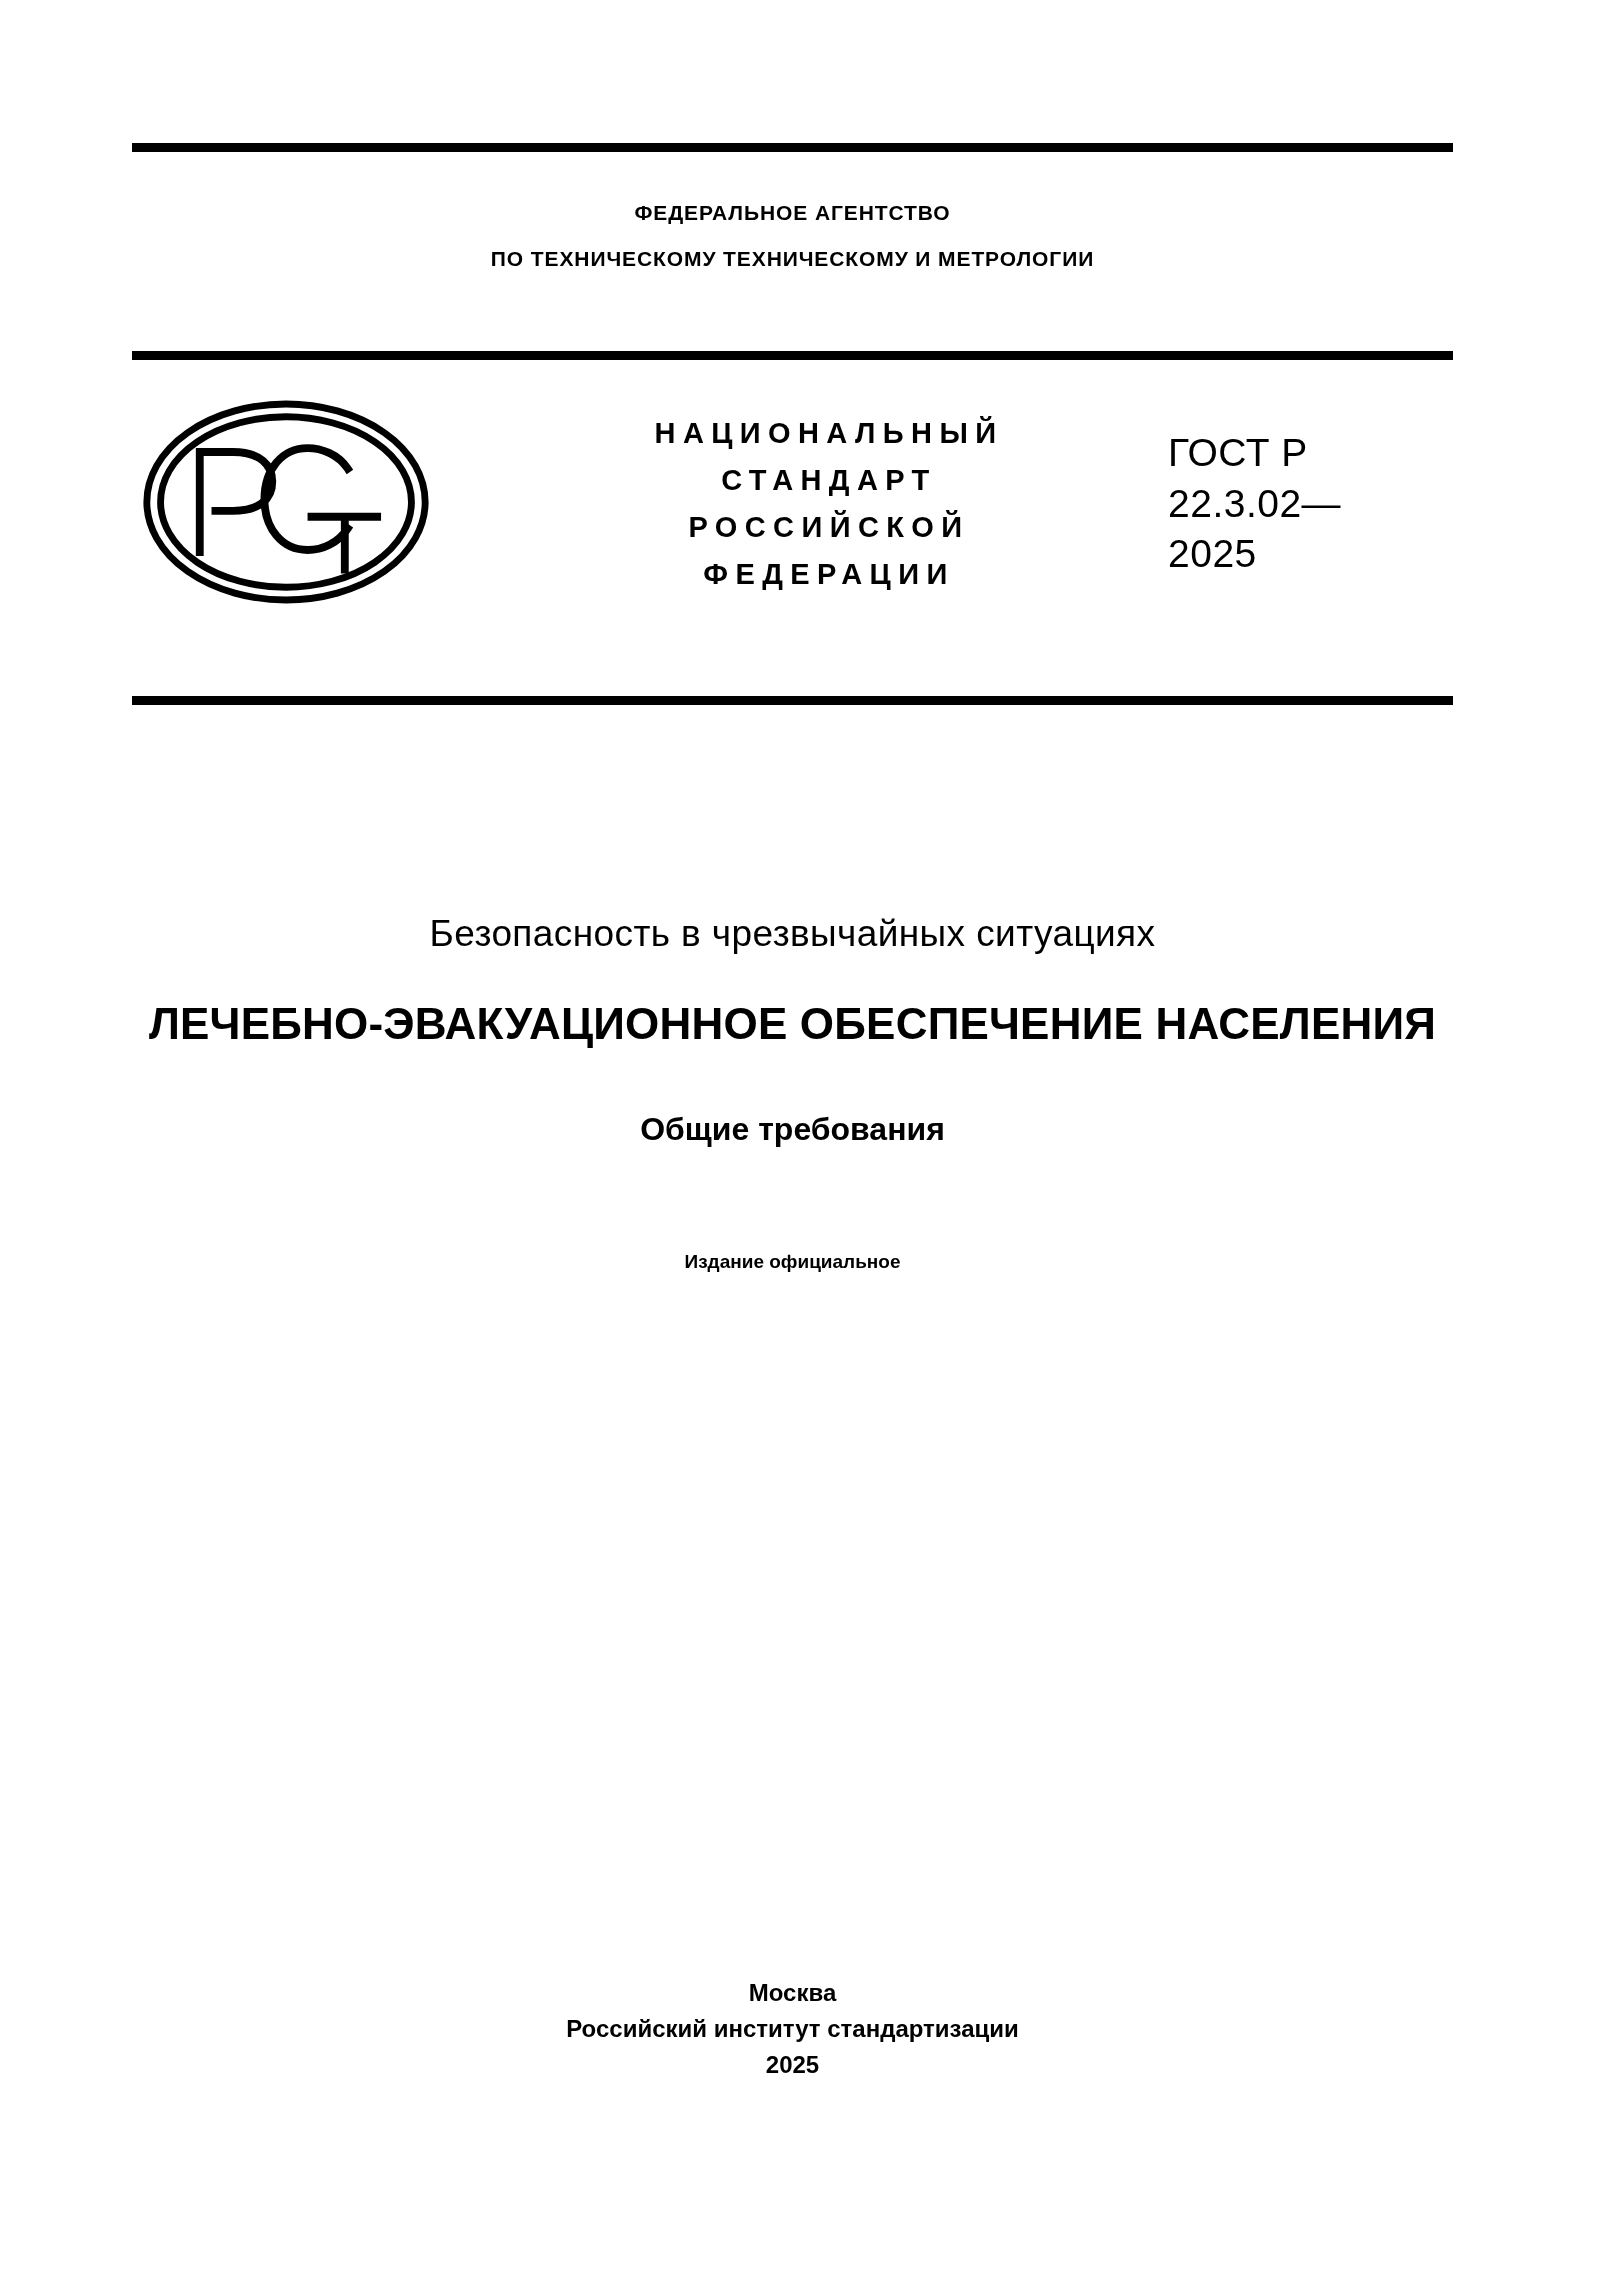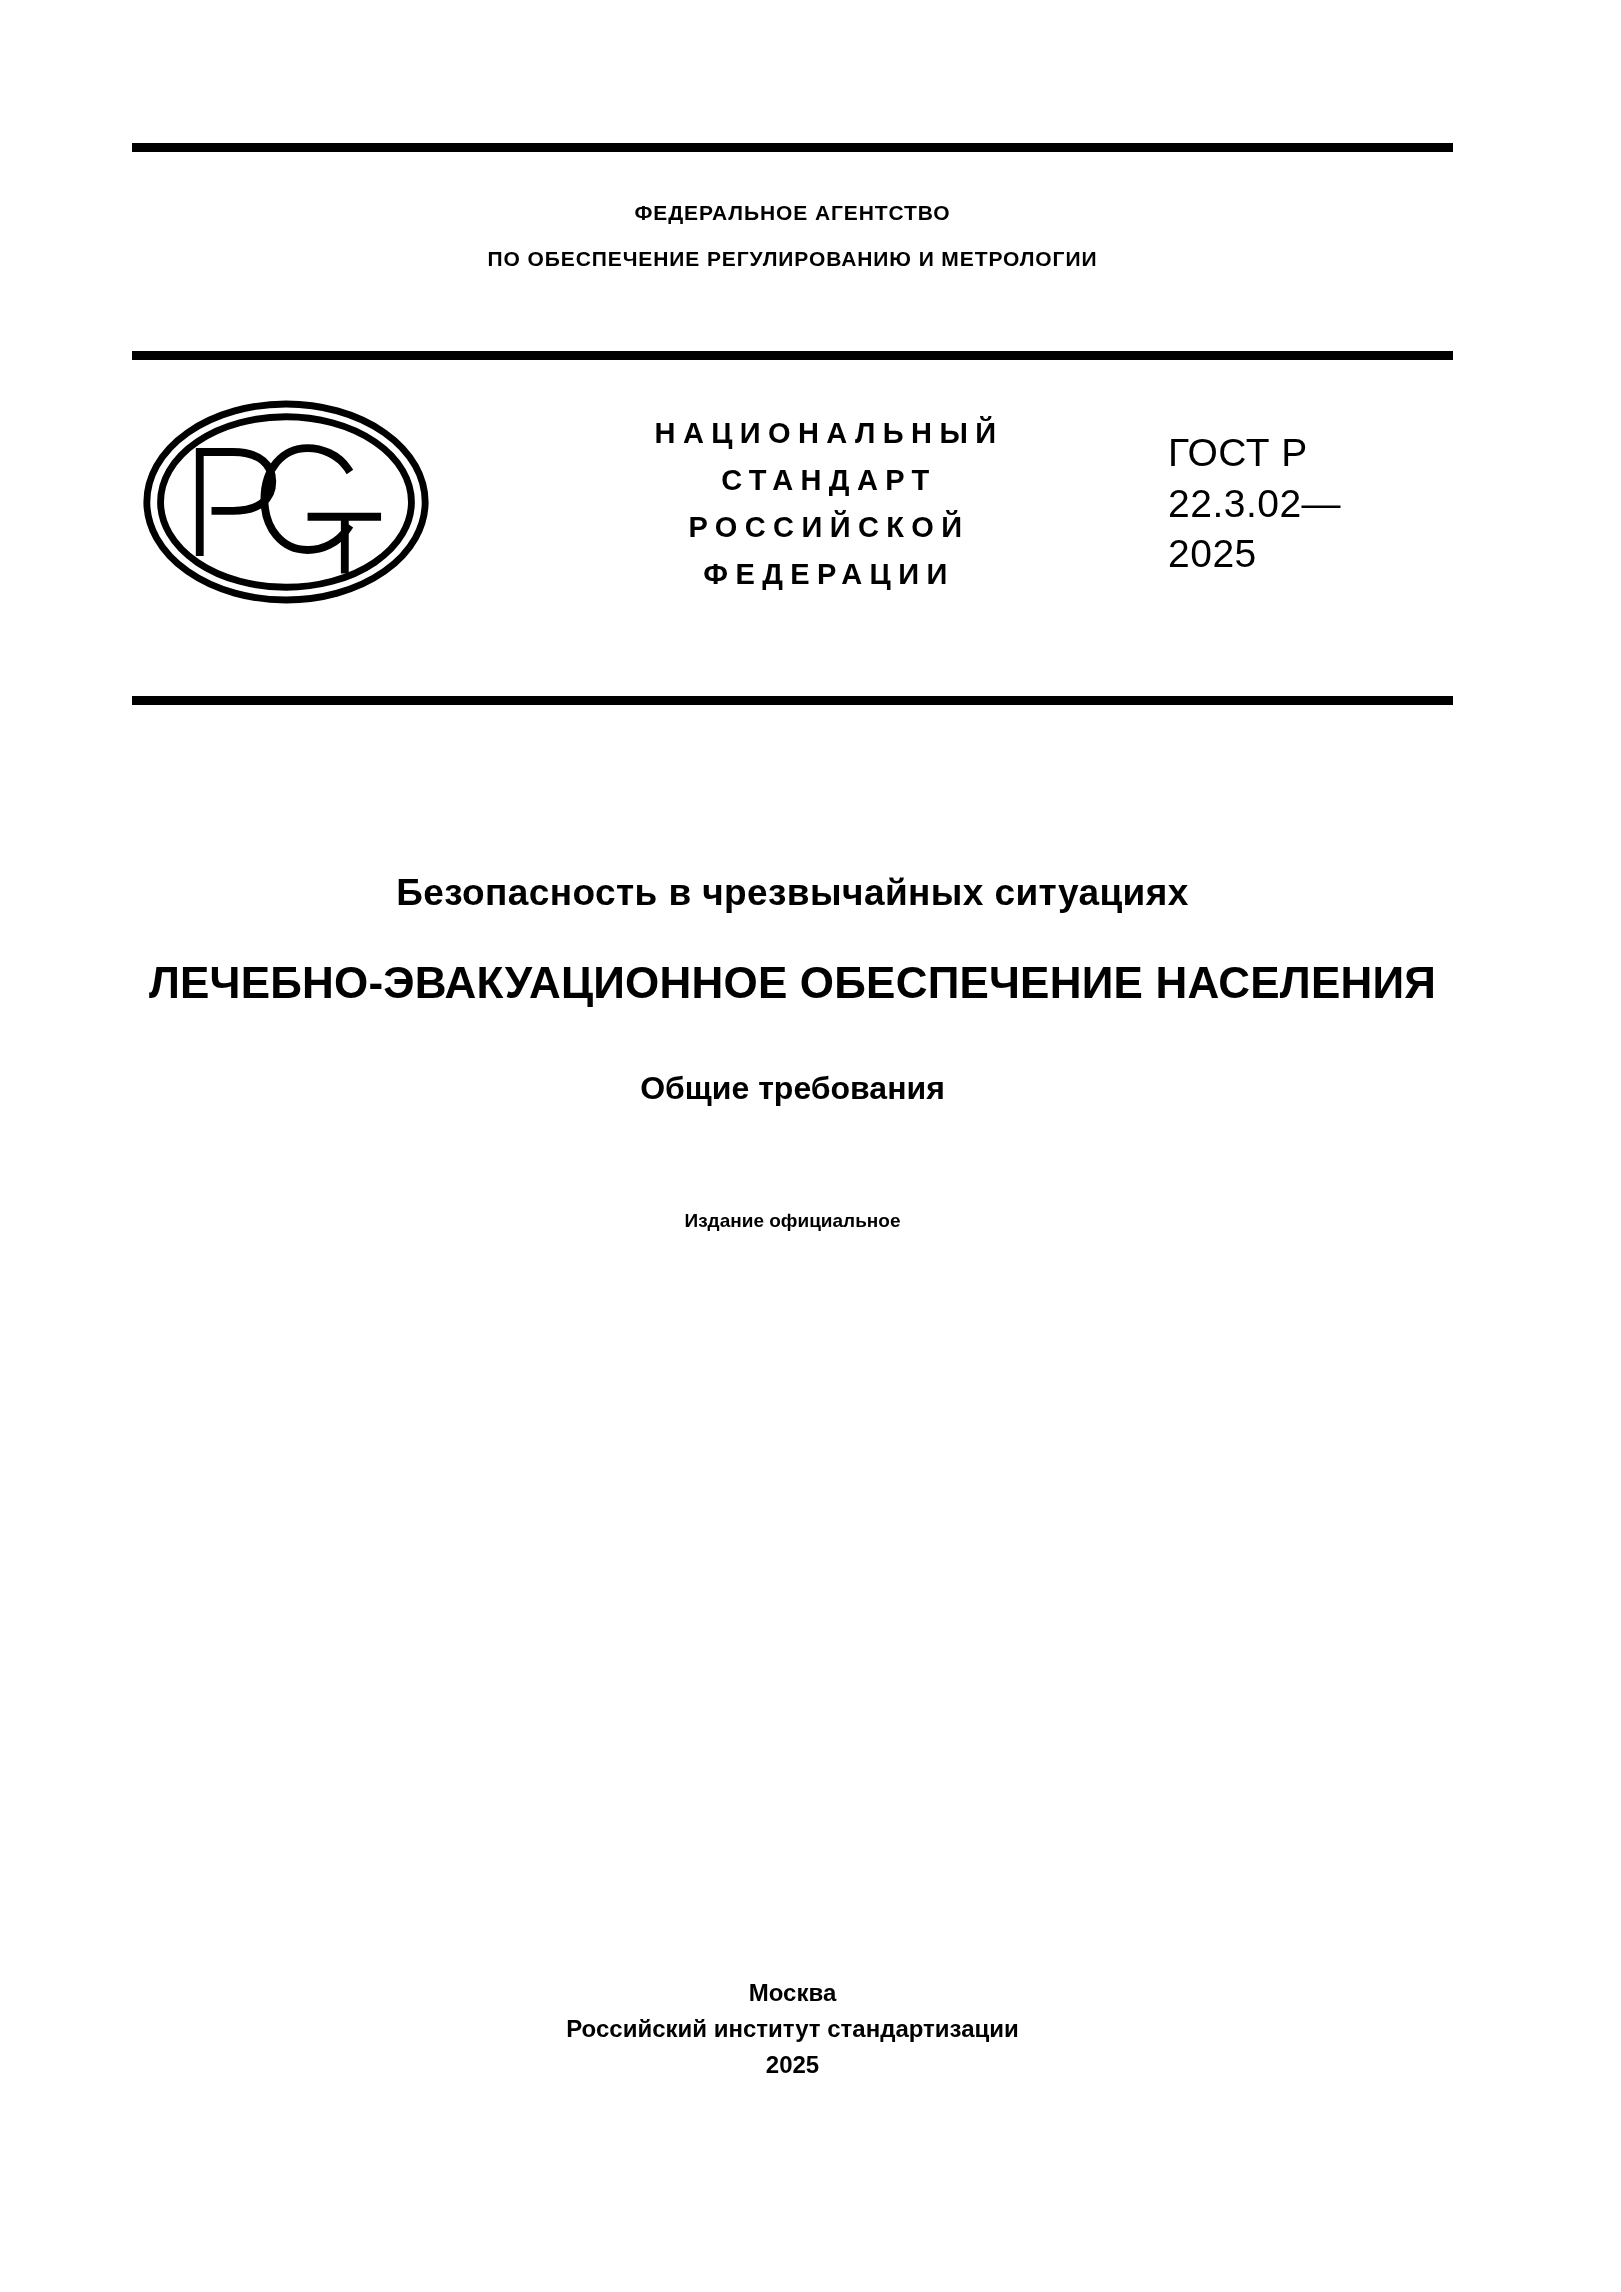--- a/index.html
+++ b/index.html
@@ -89,22 +89,23 @@
   
   .title-block {
     position: absolute;
     left: 116px;
     width: 1321px;
     top: 872px;
     text-align: center;
   }
   .title-sub {
     font-size: 37px;
-    font-weight: bold;
+    font-weight: normal;
     letter-spacing: 0.4px;
+    margin-top: 41px;
   }
   .title-main {
     margin-top: 41px;
     font-size: 44px;
     font-weight: bold;
     line-height: 1.28;
     letter-spacing: 0.2px;
   }
   .title-req {
     margin-top: 59px;
@@ -132,21 +133,21 @@
 </style>
 </head>
 <body>
 
 <div class="page">
 
   <div class="rule rule-top"></div>
 
   <div class="agency">
     <span>ФЕДЕРАЛЬНОЕ АГЕНТСТВО</span>
-    <span class="line2">ПО ОБЕСПЕЧЕНИЕ РЕГУЛИРОВАНИЮ И МЕТРОЛОГИИ</span>
+    <span class="line2">ПО ТЕХНИЧЕСКОМУ ТЕХНИЧЕСКОМУ И МЕТРОЛОГИИ</span>
   </div>
 
   <div class="rule rule-mid"></div>
 
   <div class="emblem">
     <svg width="294" height="211" viewBox="0 0 300 215" xmlns="http://www.w3.org/2000/svg">
       <ellipse cx="150" cy="107" rx="142" ry="100" fill="none" stroke="#000" stroke-width="7"></ellipse>
       <ellipse cx="150" cy="107" rx="128" ry="87" fill="none" stroke="#000" stroke-width="7"></ellipse>
 
       <path d="M62 158 L62 56 L96 56 C124 56 136 70 136 86 C136 103 124 116 96 116 L78 116" fill="none" stroke="#000" stroke-width="8" stroke-linecap="square"></path>

